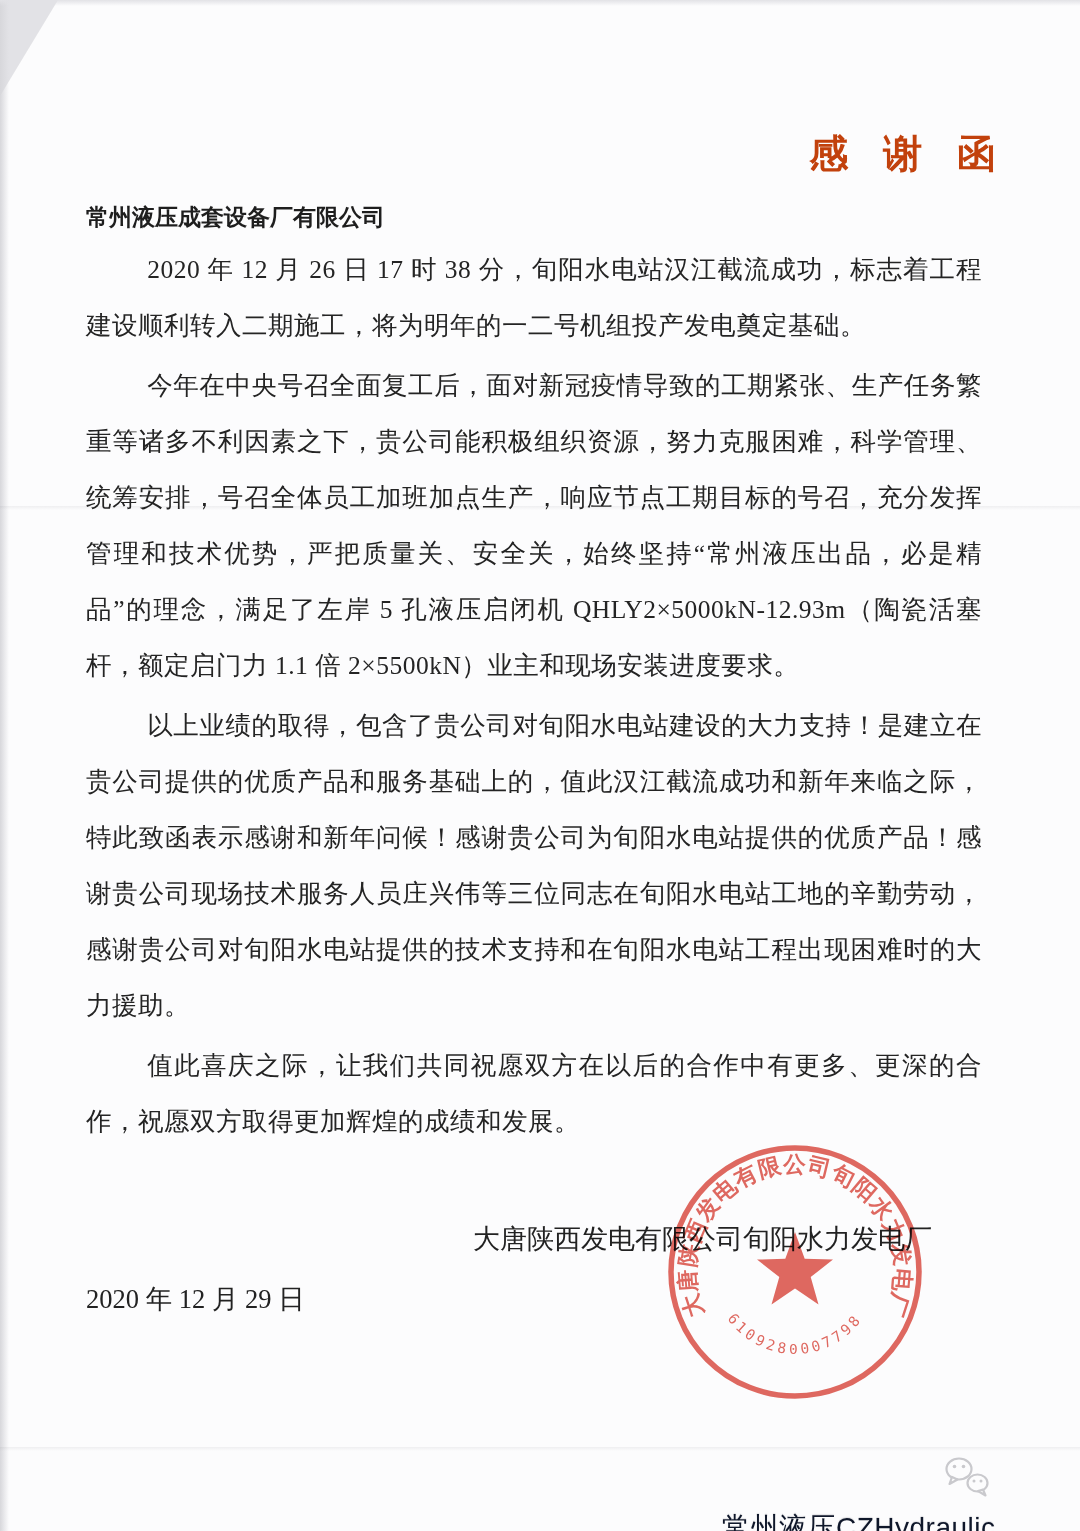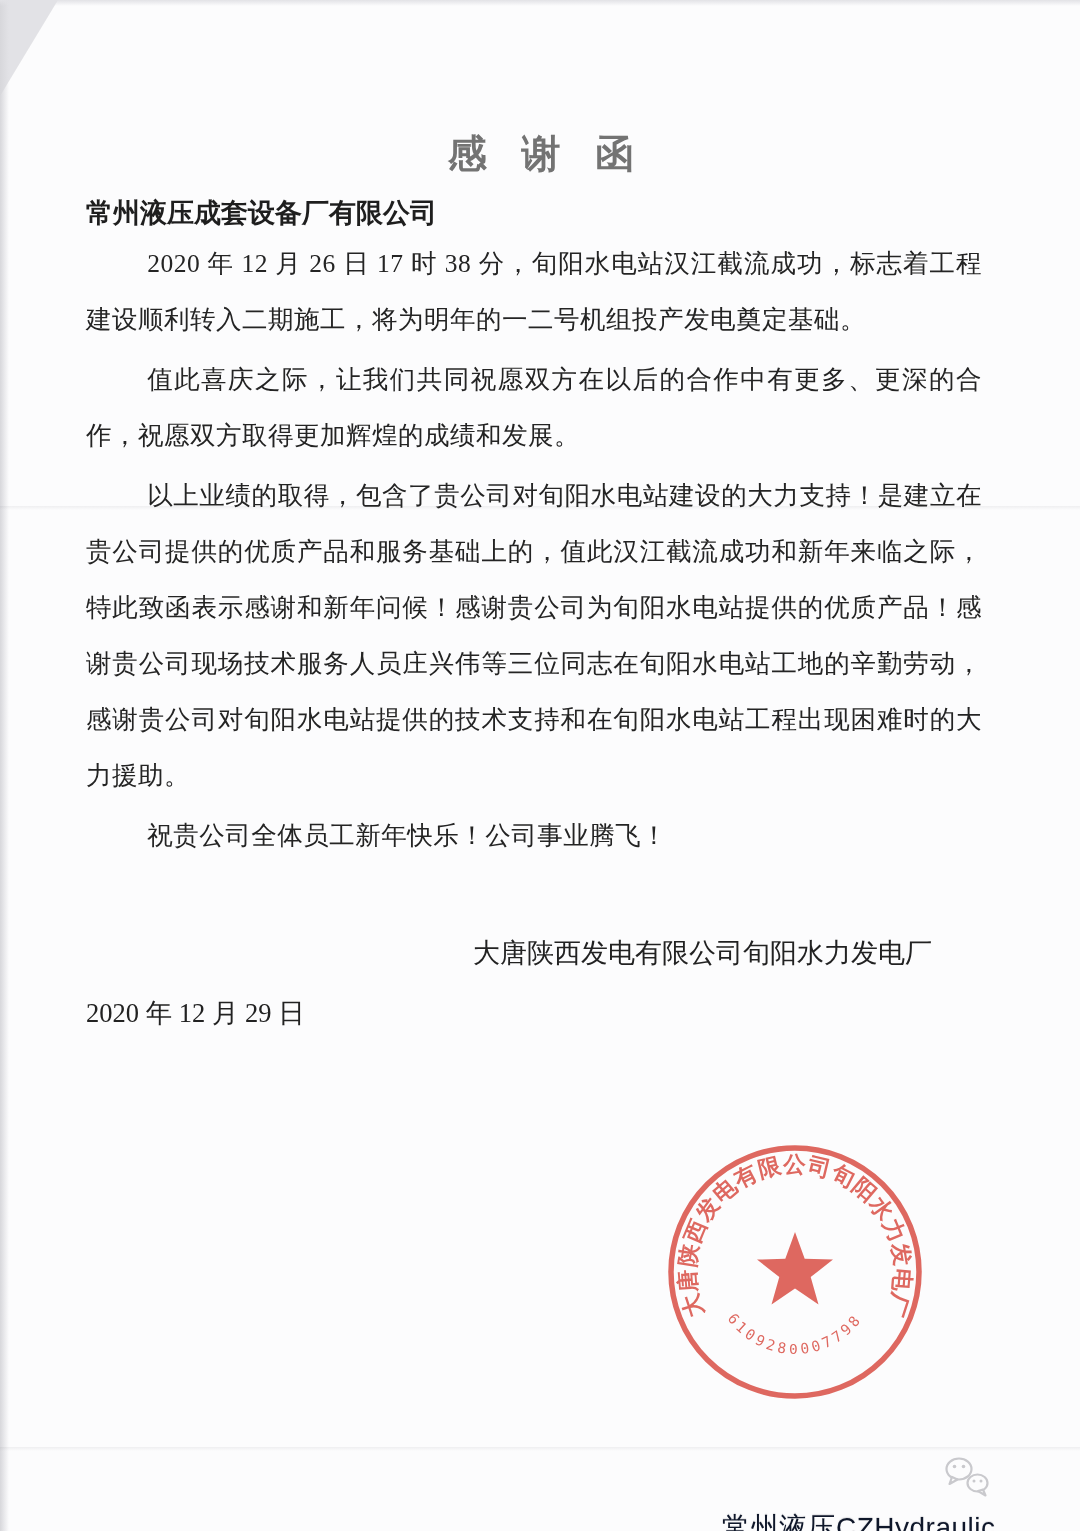--- a/index.html
+++ b/index.html
@@ -32,33 +32,33 @@
     background: linear-gradient(to bottom, rgba(120,120,130,0.10), rgba(255,255,255,0));
   }
   .crease.c1 { top: 506px; }
   .crease.c2 { top: 1447px; }
 
   
   .content {
     position: absolute; left: 86px; top: 132px; width: 912px;
   }
   .title {
-    margin: 0 0 14px 0;
-    text-align: center;
+    margin: 0 0 20px 0;
+    text-align: right;
     font-family: "Liberation Sans", "DejaVu Sans", sans-serif;
     font-size: 39px;
     font-weight: 700;
     line-height: 44px;
     letter-spacing: 2px;
     word-spacing: 20px;
-    color: #737373;
+    color: #c2410c;
   }
   .addressee {
-    font-family: Liberation Sans, sans-serif;
-    font-size: 27px;
+    font-family: Liberation Mono, monospace;
+    font-size: 23px;
     font-weight: 700;
     line-height: 46px;
     color: #1e1e1e;
   }
   .body p {
     margin: 0 16px 4px 0;
     font-size: 25.5px;
     line-height: 56px;
     text-indent: 2.4em;
     text-align: justify;
@@ -132,23 +132,23 @@
   <div class="edge-left"></div>
   <div class="edge-top"></div>
   <div class="crease c1"></div>
   <div class="crease c2"></div>
 
   <div class="content">
     <h1 class="title">感 谢 函</h1>
     <div class="addressee">常州液压成套设备厂有限公司</div>
     <div class="body">
       <p>2020 年 12 月 26 日 17 时 38 分，旬阳水电站汉江截流成功，标志着工程建设顺利转入二期施工，将为明年的一二号机组投产发电奠定基础。</p>
+      <p>今年在中央号召全面复工后，面对新冠疫情导致的工期紧张、生产任务繁重等诸多不利因素之下，贵公司能积极组织资源，努力克服困难，科学管理、统筹安排，号召全体员工加班加点生产，响应节点工期目标的号召，充分发挥管理和技术优势，严把质量关、安全关，始终坚持“常州液压出品，必是精品”的理念，满足了左岸 5 孔液压启闭机 QHLY2×5000kN-12.93m（陶瓷活塞杆，额定启门力 1.1 倍 2×5500kN）业主和现场安装进度要求。</p>
+      <p>以上业绩的取得，包含了贵公司对旬阳水电站建设的大力支持！是建立在贵公司提供的优质产品和服务基础上的，值此汉江截流成功和新年来临之际，特此致函表示感谢和新年问候！感谢贵公司为旬阳水电站提供的优质产品！感谢贵公司现场技术服务人员庄兴伟等三位同志在旬阳水电站工地的辛勤劳动，感谢贵公司对旬阳水电站提供的技术支持和在旬阳水电站工程出现困难时的大力援助。</p>
       <p>值此喜庆之际，让我们共同祝愿双方在以后的合作中有更多、更深的合作，祝愿双方取得更加辉煌的成绩和发展。</p>
-      <p>以上业绩的取得，包含了贵公司对旬阳水电站建设的大力支持！是建立在贵公司提供的优质产品和服务基础上的，值此汉江截流成功和新年来临之际，特此致函表示感谢和新年问候！感谢贵公司为旬阳水电站提供的优质产品！感谢贵公司现场技术服务人员庄兴伟等三位同志在旬阳水电站工地的辛勤劳动，感谢贵公司对旬阳水电站提供的技术支持和在旬阳水电站工程出现困难时的大力援助。</p>
-      <p>祝贵公司全体员工新年快乐！公司事业腾飞！</p>
     </div>
     <div class="signature">大唐陕西发电有限公司旬阳水力发电厂</div>
     <div class="date">2020 年 12 月 29 日</div>
   </div>
 
   <svg class="stamp" viewBox="0 0 270 270" aria-hidden="true">
     <defs>
       <path id="arcTop" d="M 41,169.2 A 100,100 0 1 1 229,169.2" fill="none"></path>
       <path id="arcBottom" d="M 67.8,182 A 82,82 0 0 0 202.2,182" fill="none"></path>
     </defs>

